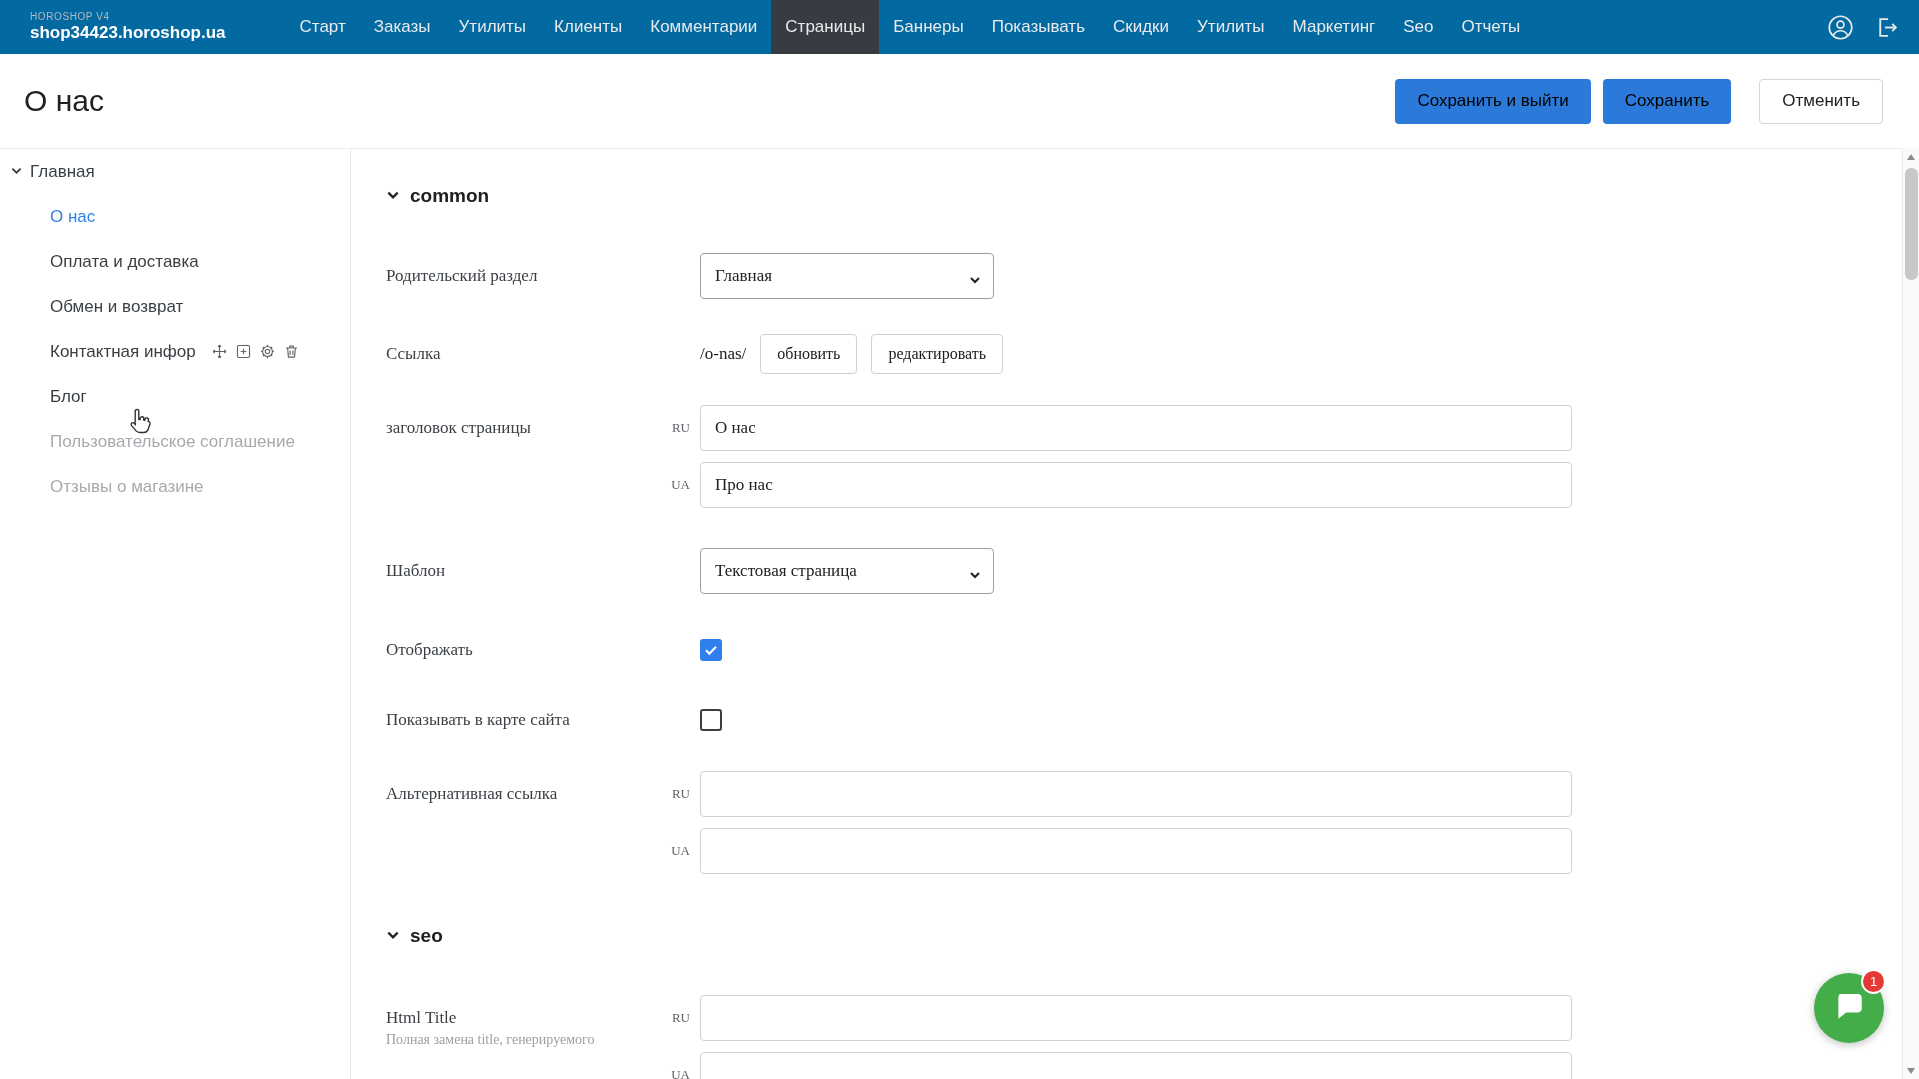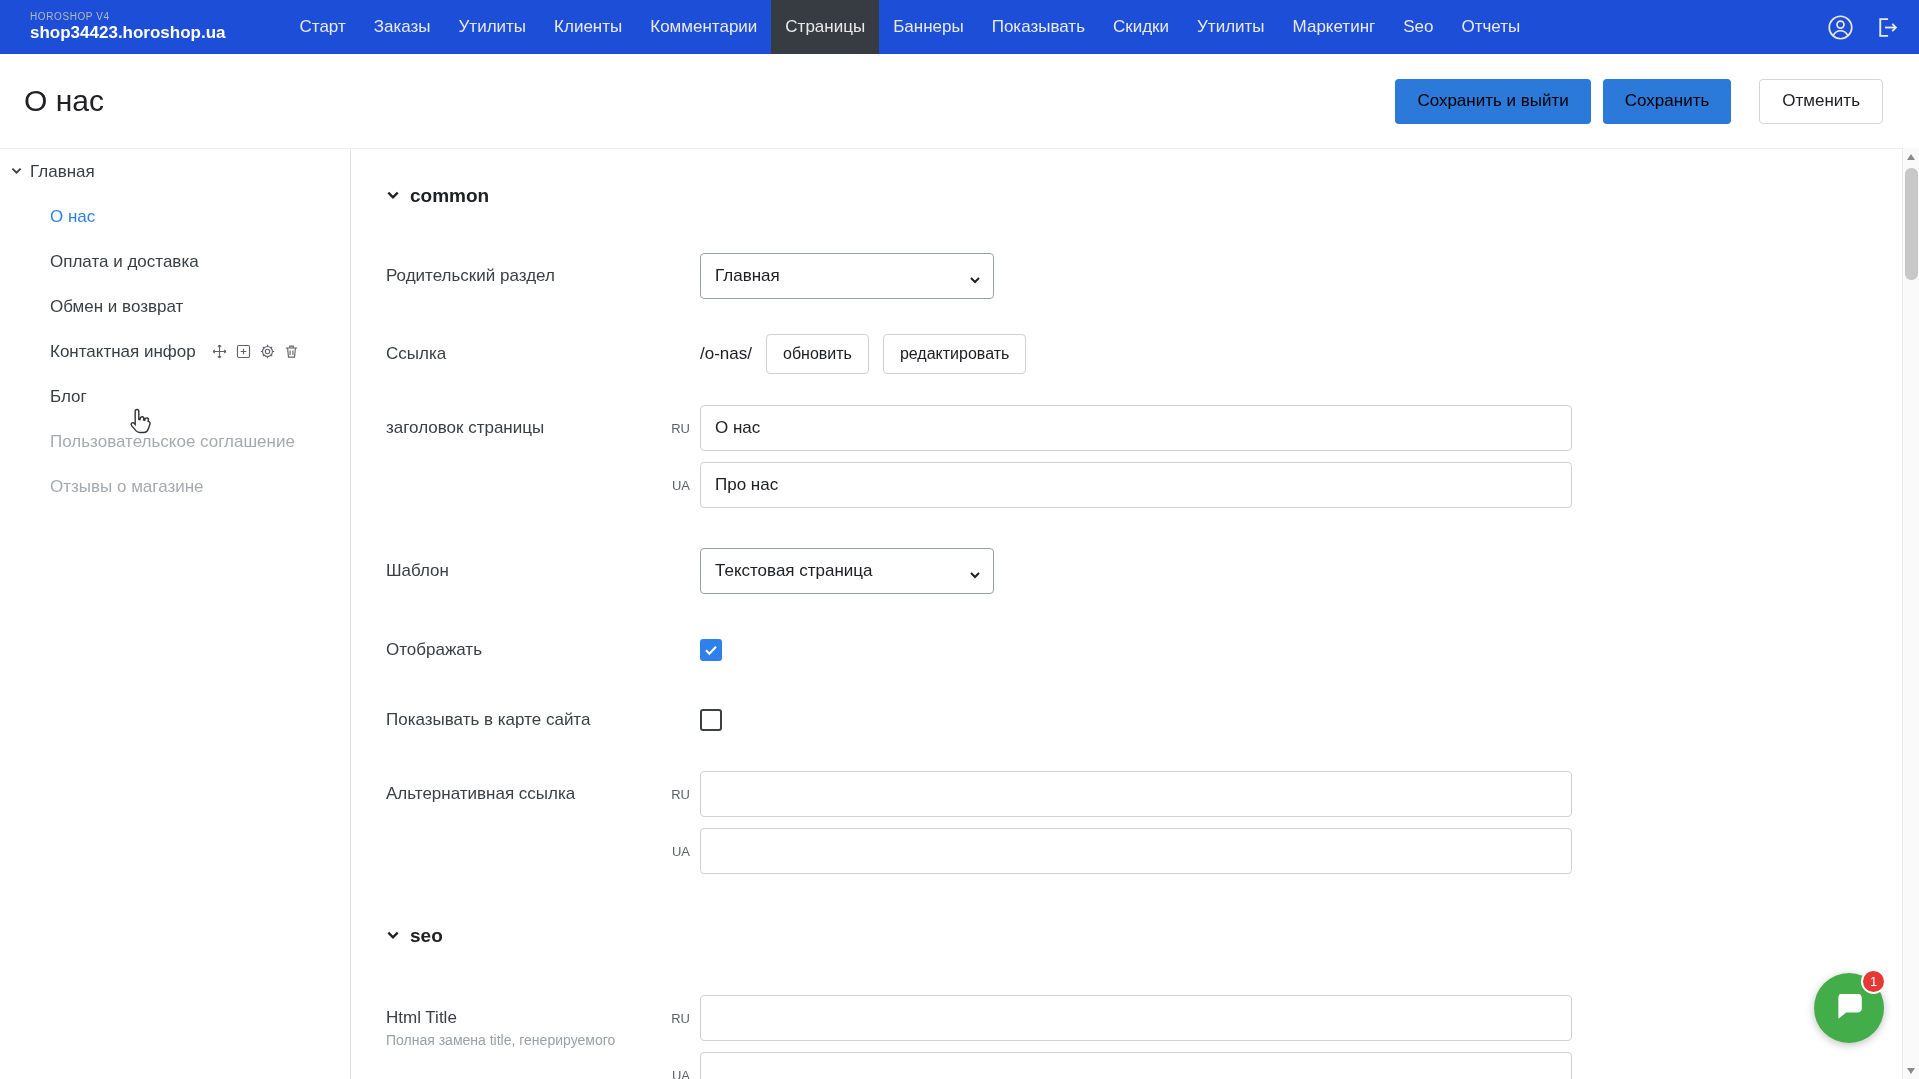--- a/index.html
+++ b/index.html
@@ -1,21 +1,21 @@
 <!DOCTYPE html>
 <html><head>
 <meta charset="utf-8">
 <style>
   * { margin:0; padding:0; box-sizing:border-box; }
   html,body { width:1919px; height:1079px; overflow:hidden; background:#fff;
     font-family:"Liberation Sans","DejaVu Sans",sans-serif; color:#202124; }
   .app { position:relative; width:1919px; height:1079px; }
 
   
-  .topbar { height:54px; background:#1d4ed8; display:flex; align-items:stretch; color:#fff; padding:0 20px 0 30px; }
+  .topbar { height:54px; background:#0369a1; display:flex; align-items:stretch; color:#fff; padding:0 20px 0 30px; }
   .brand { display:flex; flex-direction:column; justify-content:center; margin-right:60px; cursor:pointer; }
   .brand-small { font-size:10px; color:#b6b9bd; letter-spacing:.6px; line-height:12px; }
   .brand-main { font-size:17px; font-weight:bold; line-height:20px; }
   .topnav { display:flex; align-items:stretch; }
   .nav-item { display:flex; align-items:center; padding:0 14px; font-size:17px; color:#e8eaed; cursor:pointer; white-space:nowrap; }
   .nav-item.active { background:#373c42; }
   .topbar-icons { margin-left:auto; display:flex; align-items:center; gap:20px; }
   .topbar-icons span { display:inline-flex; cursor:pointer; }
 
   
@@ -37,21 +37,21 @@
   .tree-item.has-chevron { padding-left:32px; }
   .tree-item.muted { color:#a6aaae; }
   .tree-item.selected { color:#2f80ed; }
   .row-icons { display:flex; align-items:center; gap:7px; margin-left:8px; }
   .row-icons span { display:inline-flex; cursor:pointer; }
   .hand-cursor { position:absolute; left:128px; top:258px; z-index:5; pointer-events:none; }
 
   
   .main { flex:1; padding:36px 0 0 35px; position:relative; overflow:hidden; }
   .section-head { display:flex; align-items:center; gap:10px; font-size:19px; font-weight:bold; color:#202124; cursor:pointer; }
-  .form-row { display:flex; align-items:center; }
+  .form-row { display:flex; align-items:center;font-family:Liberation Serif, serif; }
   .form-row.top-align { align-items:flex-start; }
   .form-label { width:314px; flex-shrink:0; font-size:17px; color:#3a3f44; }
   .top-align .form-label { line-height:46px; }
   .label-stack { width:314px; flex-shrink:0; }
   .label-stack .form-label { width:auto; line-height:22px; margin-top:12px; }
   .form-hint { font-size:14px; color:#9aa0a6; line-height:18px; margin-top:2px; }
 
   .select { position:relative; width:294px; height:46px; border:1px solid #9aa0a6; border-radius:4px;
     display:flex; align-items:center; padding:0 36px 0 14px; font-size:17px; cursor:pointer; background:#fff; }
   .select .chev { position:absolute; right:12px; top:17px; }

